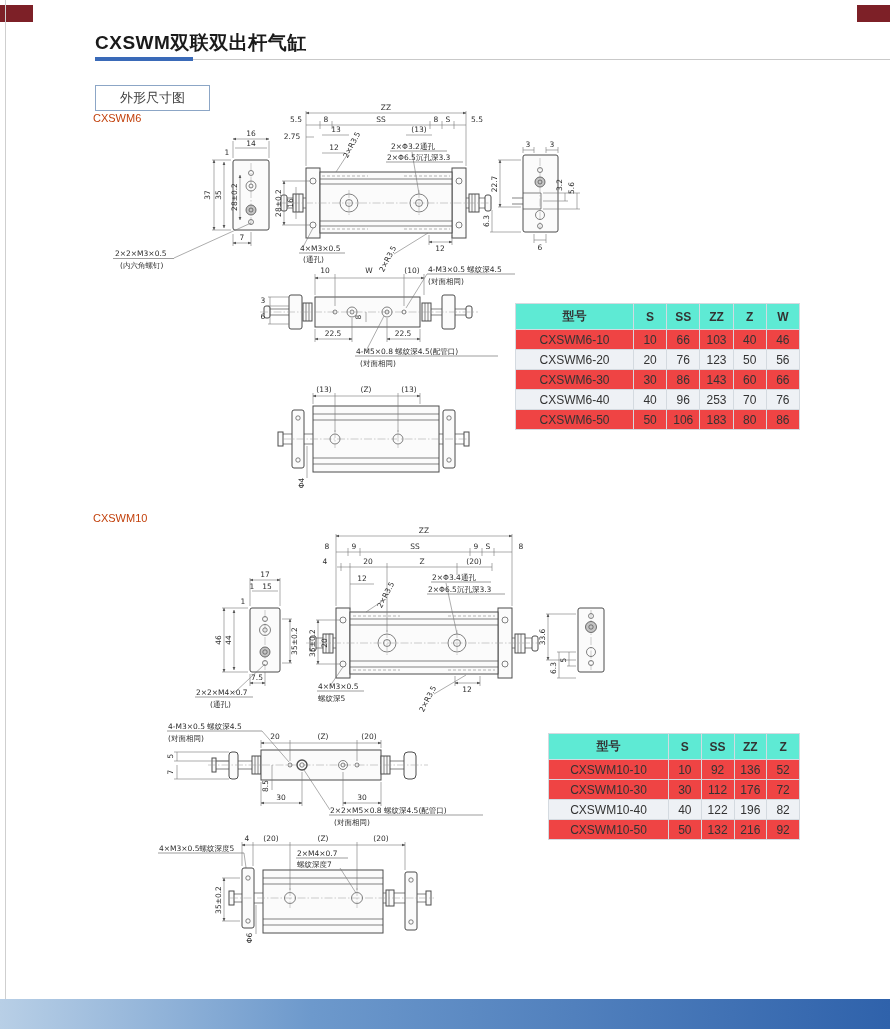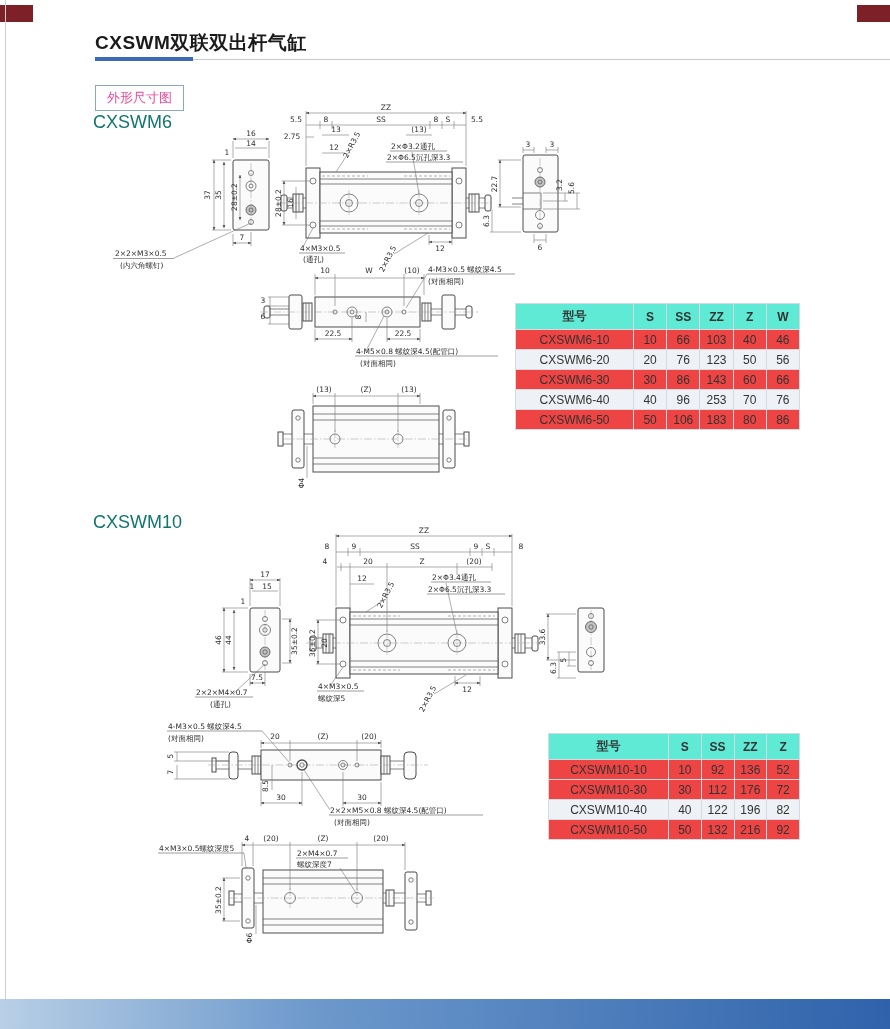--- a/index.html
+++ b/index.html
@@ -7,23 +7,23 @@
           font-family:"Liberation Sans", sans-serif; }
   .corner-mark { position:absolute; top:5px; width:33px; height:17px; background:#7d2027; }
   .corner-mark.left { left:0; }
   .corner-mark.right { right:0; }
   .edge-line { position:absolute; left:5px; top:0; width:1px; height:100%; background:#cfcfcf; }
   .title { position:absolute; left:95px; top:30px; margin:0; font-size:19px; font-weight:bold;
            color:#1a1a1a; letter-spacing:0.5px;text-align:right; }
   .title-rule { position:absolute; left:95px; top:57px; width:795px; height:4px; }
   .title-rule .gray { position:absolute; left:0; top:2px; width:100%; height:1px; background:#c9c9c9; }
   .title-rule .blue { position:absolute; left:0; top:0; width:98px; height:4px; background:#3a6ab8; }
-  .section-label { position:absolute; left:95px; top:85px; padding:3px 11px; border:1px solid #8ca6c6;
-                   font-size:13px; color:#ec4899; background:#fff; }
-  .model-label { position:absolute; left:93px; font-size:18px; color:#0f766e; }
+  .section-label { position:absolute; left:95px; top:85px; padding:3px 24px; border:1px solid #8ca6c6;
+                   font-size:13px; color:#404040; background:#fff; }
+  .model-label { position:absolute; left:93px; font-size:11px; color:#c2410c; }
   .model-label.m6  { top:112px; }
   .model-label.m10 { top:512px; }
   .footer-bar { position:absolute; left:0; bottom:0; width:100%; height:30px;
                 background:linear-gradient(90deg,#b8cfe6 0%,#6d99cc 35%,#2f62ab 100%); }
 
   svg.drawings { position:absolute; left:0; top:0; }
   svg .ol  { fill:#fbfbfb; stroke:#4d4d4d; stroke-width:1; }
   svg .fl  { fill:none; stroke:#4d4d4d; stroke-width:0.7; }
   svg .kn  { fill:#c4c4c4; stroke:#4d4d4d; stroke-width:0.8; }
   svg .dl  { fill:none; stroke:#757575; stroke-width:0.6; }

